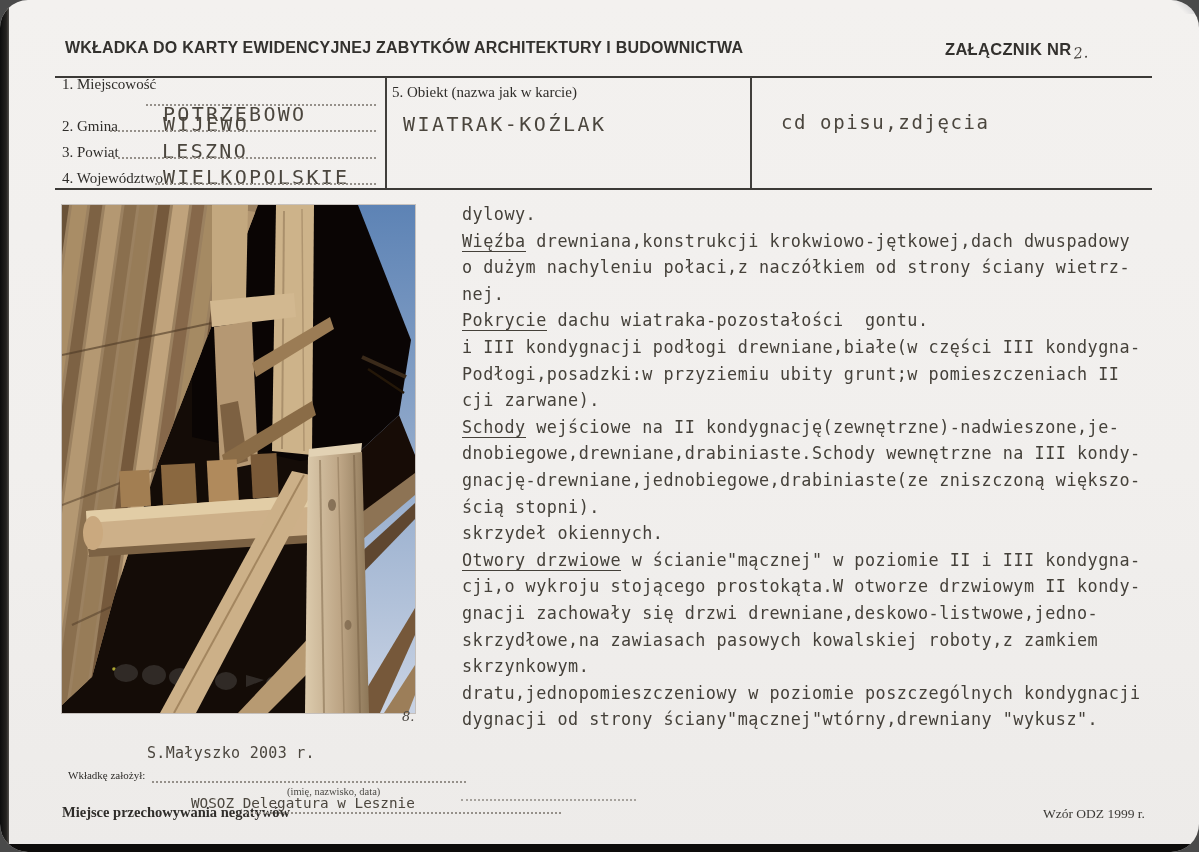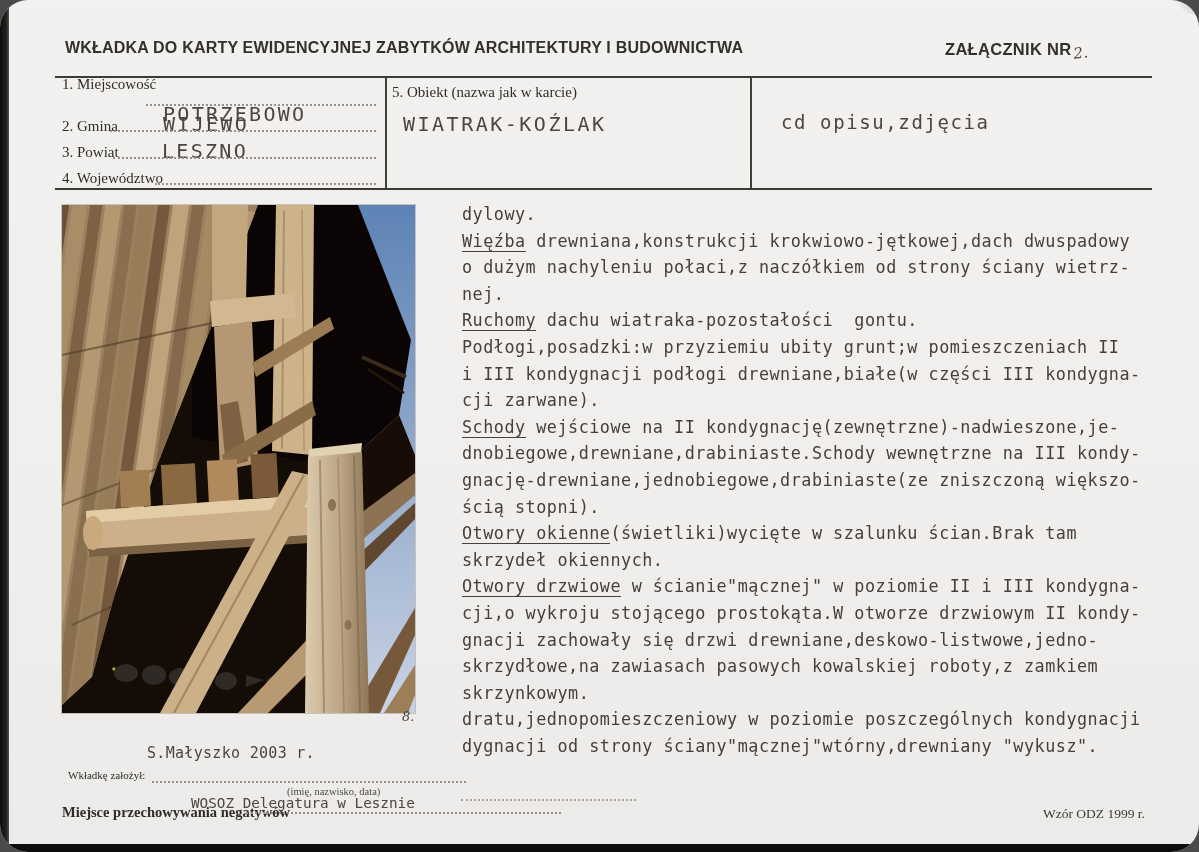--- a/index.html
+++ b/index.html
@@ -70,20 +70,21 @@
 
   <div class="abs flabel" style="left:62px;top:118px;">2. Gmina</div>
   <div class="abs tw fval" style="left:163px;top:112px;">WIJEWO</div>
   <div class="abs dotted" style="left:110px;top:130px;width:266px;"></div>
 
   <div class="abs flabel" style="left:62px;top:144px;">3. Powiat</div>
   <div class="abs tw fval" style="left:162px;top:139px;">LESZNO</div>
   <div class="abs dotted" style="left:113px;top:157px;width:263px;"></div>
 
   <div class="abs flabel" style="left:62px;top:170px;">4. Województwo</div>
+  <div class="abs tw fval" style="left:163px;top:165px;">WIELKOPOLSKIE</div>
   <div class="abs dotted" style="left:155px;top:183px;width:221px;"></div>
 
   <div class="abs flabel" style="left:392px;top:84px;">5. Obiekt (nazwa jak w karcie)</div>
   <div class="abs tw fval2" style="left:403px;top:112px;">WIATRAK-KOŹLAK</div>
 
   <div class="abs tw fval3" style="left:781px;top:111px;">cd opisu,zdjęcia</div>
 
   <div class="abs photo">
     <svg viewBox="0 0 353 508" preserveAspectRatio="none">
       <defs>
@@ -193,29 +194,28 @@
     </svg>
   </div>
   <div class="abs hand photo-num">8.</div>
   <div class="abs tw caption">S.Małyszko 2003 r.</div>
 
   <div class="abs desc">
       <div class="tline">dylowy.</div>
       <div class="tline"><span class="tw-underline">Więźba</span> drewniana,konstrukcji krokwiowo-jętkowej,dach dwuspadowy</div>
       <div class="tline">o dużym nachyleniu połaci,z naczółkiem od strony ściany wietrz-</div>
       <div class="tline">nej.</div>
-      <div class="tline"><span class="tw-underline">Ruchomy</span> dachu wiatraka-pozostałości  gontu.</div>
+      <div class="tline"><span class="tw-underline">Pokrycie</span> dachu wiatraka-pozostałości  gontu.</div>
+      <div class="tline">i III kondygnacji podłogi drewniane,białe(w części III kondygna-</div>
       <div class="tline">Podłogi,posadzki:w przyziemiu ubity grunt;w pomieszczeniach II</div>
-      <div class="tline">i III kondygnacji podłogi drewniane,białe(w części III kondygna-</div>
       <div class="tline">cji zarwane).</div>
       <div class="tline"><span class="tw-underline">Schody</span> wejściowe na II kondygnację(zewnętrzne)-nadwieszone,je-</div>
       <div class="tline">dnobiegowe,drewniane,drabiniaste.Schody wewnętrzne na III kondy-</div>
       <div class="tline">gnację-drewniane,jednobiegowe,drabiniaste(ze zniszczoną większo-</div>
       <div class="tline">ścią stopni).</div>
-      <div class="tline"><span class="tw-underline">Otwory okienne</span>(świetliki)wycięte w szalunku ścian.Brak tam</div>
       <div class="tline">skrzydeł okiennych.</div>
       <div class="tline"><span class="tw-underline">Otwory drzwiowe</span> w ścianie"mącznej" w poziomie II i III kondygna-</div>
       <div class="tline">cji,o wykroju stojącego prostokąta.W otworze drzwiowym II kondy-</div>
       <div class="tline">gnacji zachowały się drzwi drewniane,deskowo-listwowe,jedno-</div>
       <div class="tline">skrzydłowe,na zawiasach pasowych kowalskiej roboty,z zamkiem</div>
       <div class="tline">skrzynkowym.</div>
       <div class="tline">dratu,jednopomieszczeniowy w poziomie poszczególnych kondygnacji</div>
       <div class="tline">dygnacji od strony ściany"mącznej"wtórny,drewniany "wykusz".</div>
     </div>
   <div class="abs dotted stray-dotted"></div>

